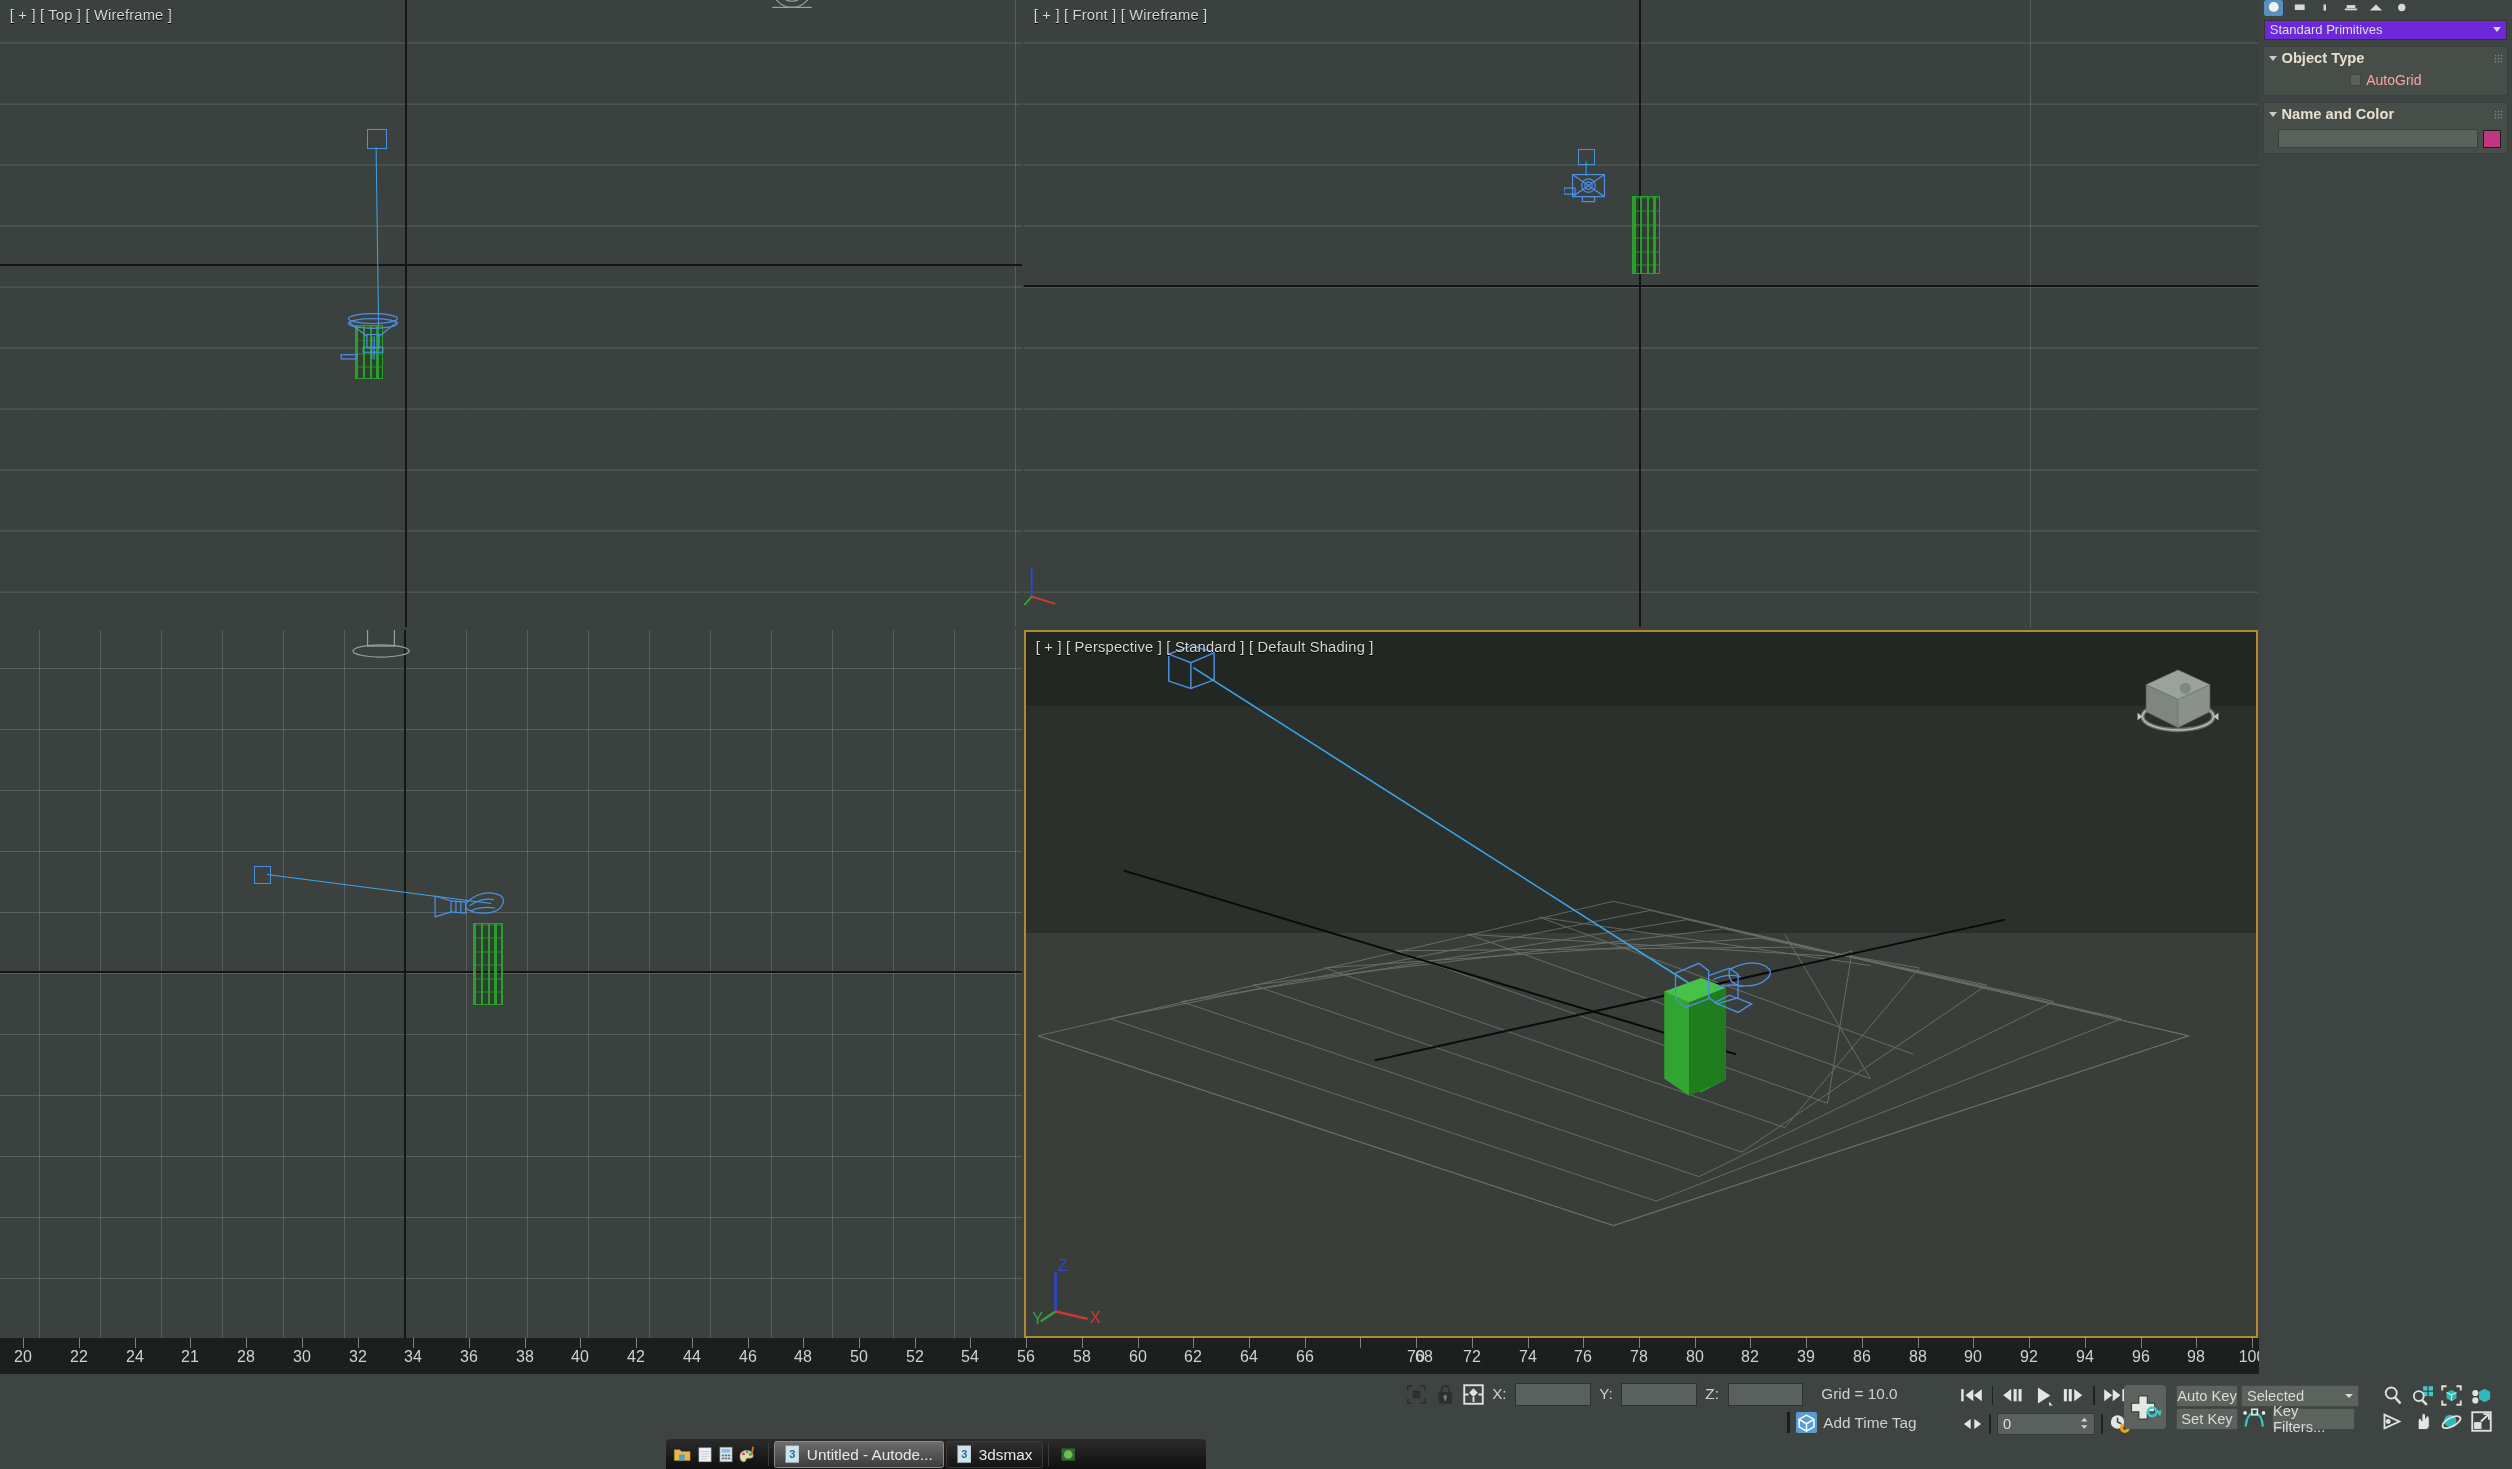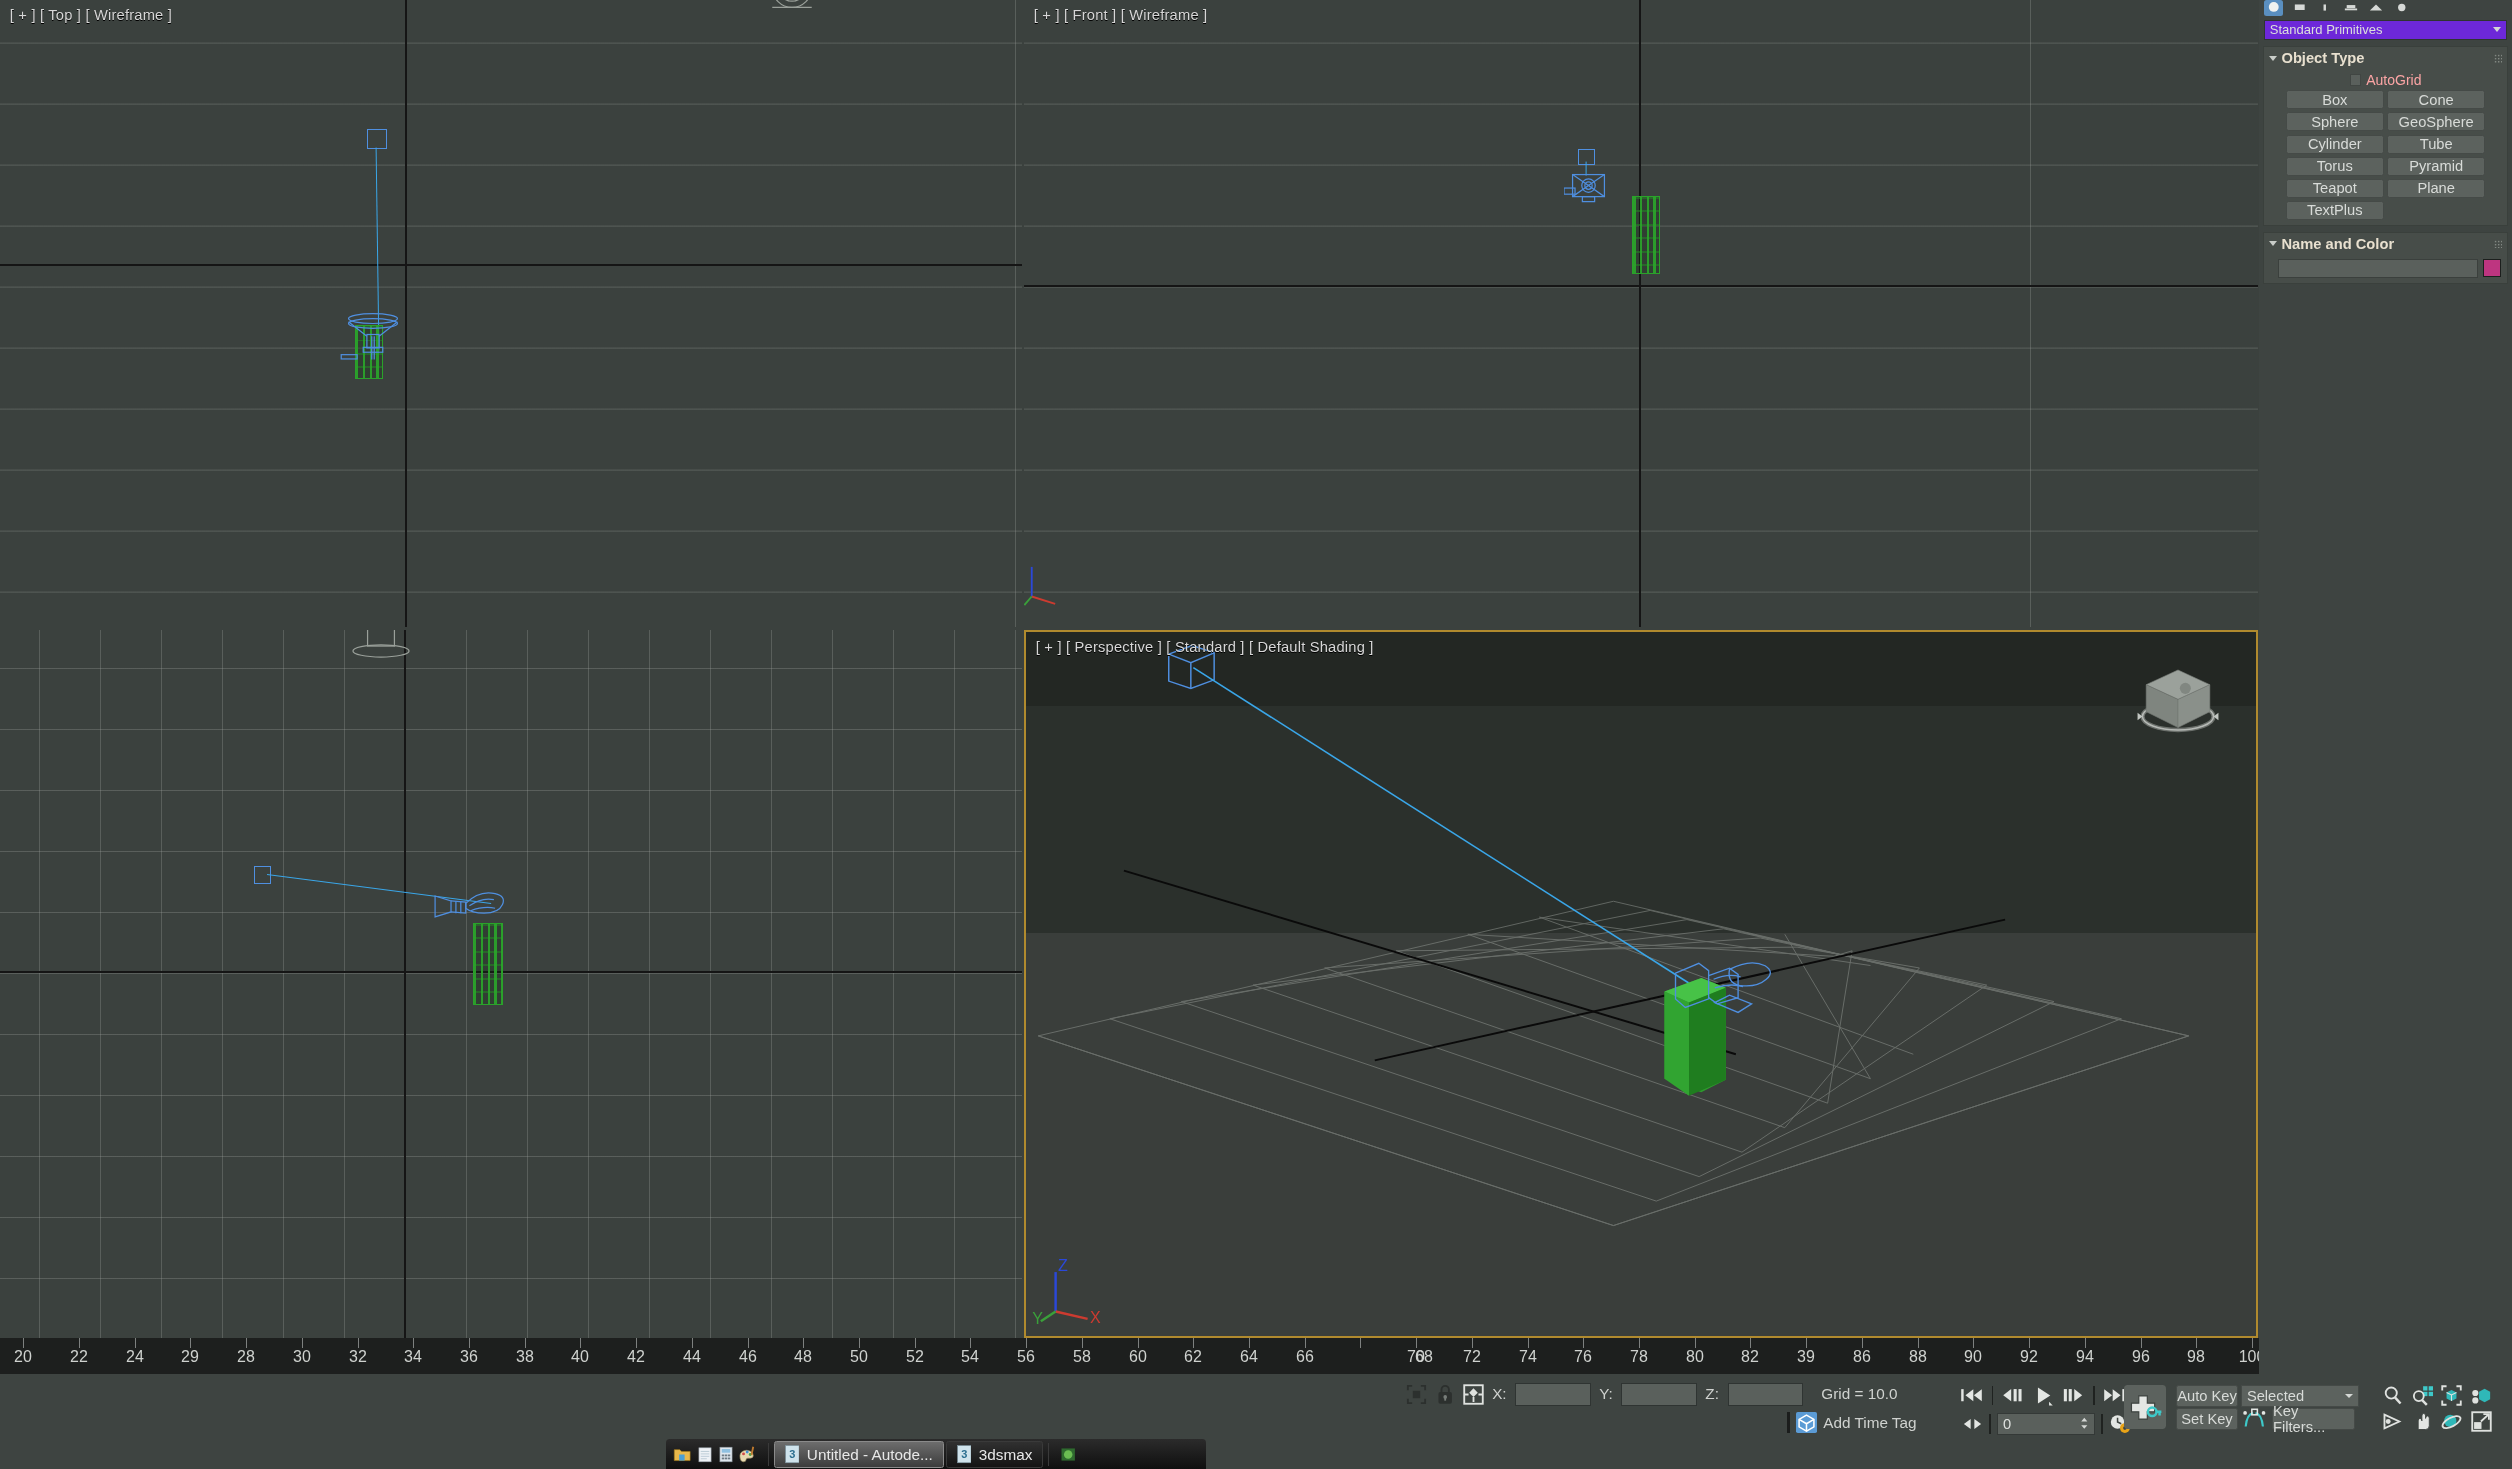--- a/index.html
+++ b/index.html
@@ -263,21 +263,21 @@
   </div>
 
   <div class="ruler" id="ruler">
       <div class="tick" style="left: 23px;"></div>
       <div class="tlab" style="left: 23px;">20</div>
       <div class="tick" style="left: 79px;"></div>
       <div class="tlab" style="left: 79px;">22</div>
       <div class="tick" style="left: 135px;"></div>
       <div class="tlab" style="left: 135px;">24</div>
       <div class="tick" style="left: 190px;"></div>
-      <div class="tlab" style="left: 190px;">29</div>
+      <div class="tlab" style="left: 190px;">21</div>
       <div class="tick" style="left: 246px;"></div>
       <div class="tlab" style="left: 246px;">28</div>
       <div class="tick" style="left: 302px;"></div>
       <div class="tlab" style="left: 302px;">30</div>
       <div class="tick" style="left: 358px;"></div>
       <div class="tlab" style="left: 358px;">32</div>
       <div class="tick" style="left: 413px;"></div>
       <div class="tlab" style="left: 413px;">34</div>
       <div class="tick" style="left: 469px;"></div>
       <div class="tlab" style="left: 469px;">36</div>
@@ -606,33 +606,20 @@
     <div class="rollout">
       <div class="roll-hd">
         <span class="tri"></span>
         <span>Object Type</span>
         <span class="grip"></span>
       </div>
       <div class="autogrid">
         <span class="agbox"></span>
         <span>AutoGrid</span>
       </div>
-      <div class="objgrid" id="objtype-grid">
-          <div class="btn">Box</div>
-          <div class="btn">Cone</div>
-          <div class="btn">Sphere</div>
-          <div class="btn">GeoSphere</div>
-          <div class="btn">Cylinder</div>
-          <div class="btn">Tube</div>
-          <div class="btn">Torus</div>
-          <div class="btn">Pyramid</div>
-          <div class="btn">Teapot</div>
-          <div class="btn">Plane</div>
-          <div class="btn">TextPlus</div>
-        </div>
     </div>
 
     <div class="rollout">
       <div class="roll-hd">
         <span class="tri"></span>
         <span>Name and Color</span>
         <span class="grip"></span>
       </div>
       <div class="nc-row">
         <input class="nc-field" style="color: rgb(224, 227, 224); font-size: 13.5px; padding: 0px 3.7px;" value="">

